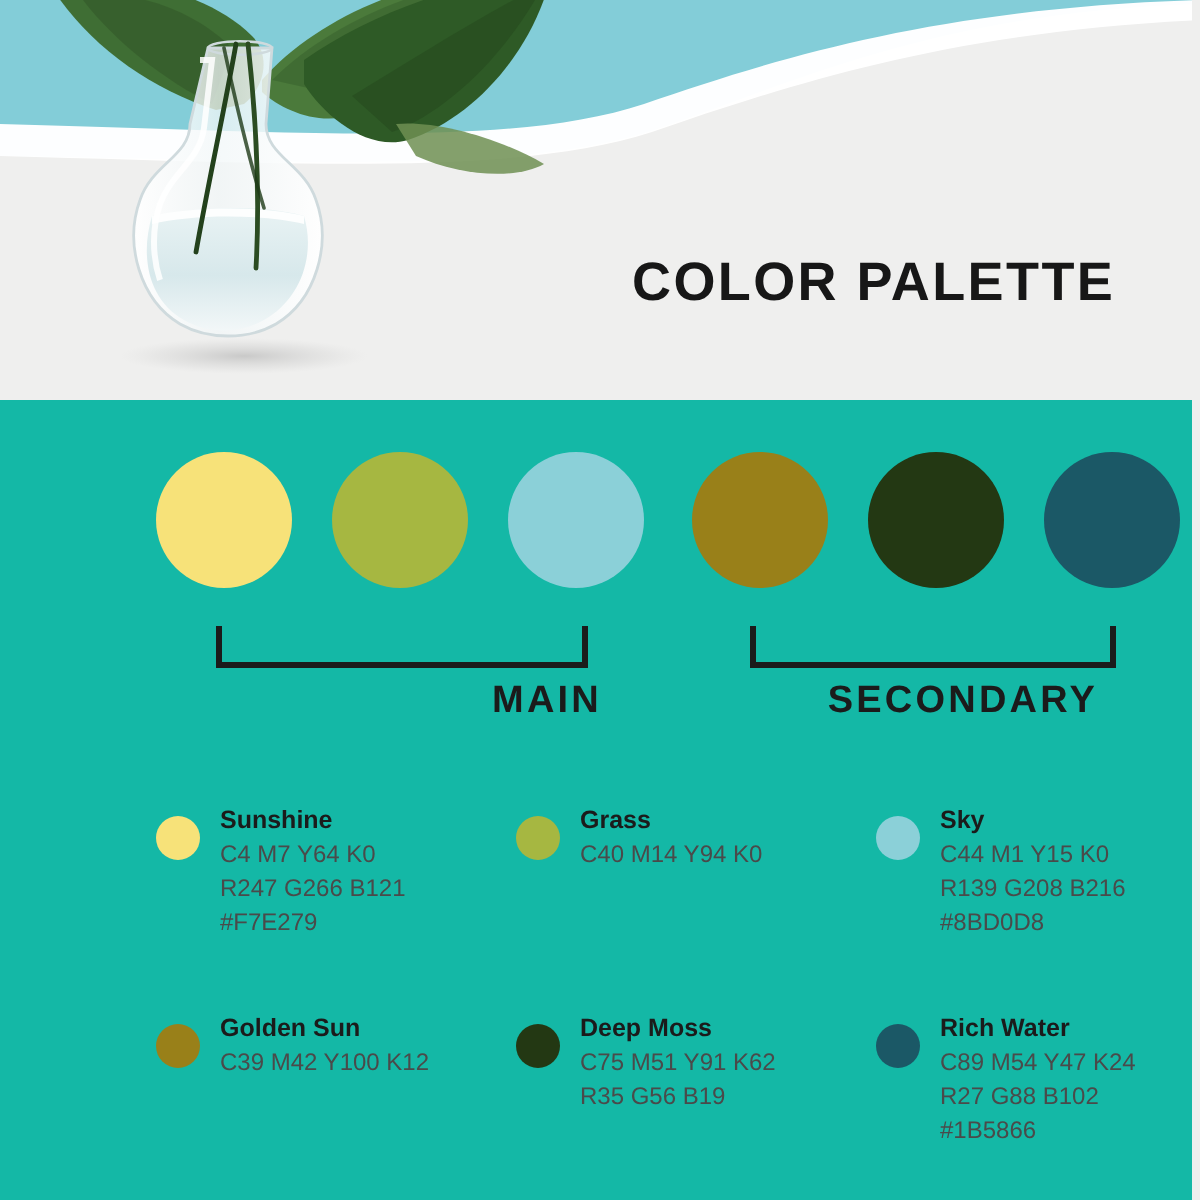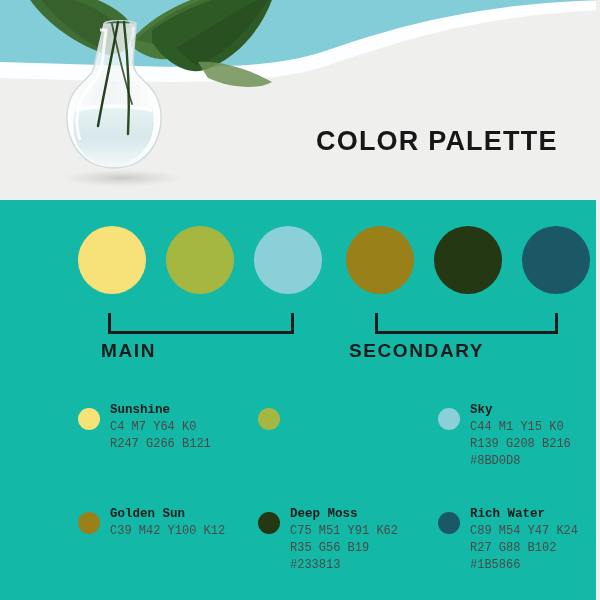--- a/index.html
+++ b/index.html
@@ -88,21 +88,21 @@
   }
   .bracket .tick.left { left: 0; }
   .bracket .tick.right { right: 0; }
 
   .group-label {
     position: absolute;
     font-size: 19px;
     font-weight: bold;
     letter-spacing: 1.6px;
     color: #1b1b1b;
-    text-align: left;
+    text-align: right;
     white-space: nowrap;
   }
 
   
   .details {
     position: absolute;
     left: 0;
     top: 402px;
     width: 600px;
   }
@@ -116,21 +116,20 @@
     top: 6px;
     width: 22px;
     height: 22px;
     border-radius: 50%;
   }
   .entry-text {
     position: absolute;
     left: 32px;
     top: 0;
     width: 150px;
-    font-family: Liberation Mono, monospace;
   }
   .entry-name {
     font-size: 12.5px;
     font-weight: bold;
     color: #1b1b1b;
     line-height: 17px;
     white-space: nowrap;
   }
   .entry-line {
     font-size: 12px;
@@ -239,25 +238,28 @@
       <div class="group-label" style="top: 340px; left: 349px; width: 200px;">SECONDARY</div>
     </div>
 
   <div class="details">
       <div class="entry" style="left: 78px; top: 0px;">
         <div class="entry-dot" style="background: rgb(247, 226, 121);"></div>
         <div class="entry-text">
           <div class="entry-name">Sunshine</div>
           <div class="entry-line">C4 M7 Y64 K0</div>
           <div class="entry-line">R247 G266 B121</div>
+          <div class="entry-line">#F7E279</div>
         </div>
       </div>
       <div class="entry" style="left: 258px; top: 0px;">
         <div class="entry-dot" style="background: rgb(166, 183, 65);"></div>
         <div class="entry-text">
+          <div class="entry-name">Grass</div>
+          <div class="entry-line">C40 M14 Y94 K0</div>
         </div>
       </div>
       <div class="entry" style="left: 438px; top: 0px;">
         <div class="entry-dot" style="background: rgb(139, 208, 216);"></div>
         <div class="entry-text">
           <div class="entry-name">Sky</div>
           <div class="entry-line">C44 M1 Y15 K0</div>
           <div class="entry-line">R139 G208 B216</div>
           <div class="entry-line">#8BD0D8</div>
         </div>
@@ -268,21 +270,20 @@
           <div class="entry-name">Golden Sun</div>
           <div class="entry-line">C39 M42 Y100 K12</div>
         </div>
       </div>
       <div class="entry" style="left: 258px; top: 104px;">
         <div class="entry-dot" style="background: rgb(35, 56, 19);"></div>
         <div class="entry-text">
           <div class="entry-name">Deep Moss</div>
           <div class="entry-line">C75 M51 Y91 K62</div>
           <div class="entry-line">R35 G56 B19</div>
-          <div class="entry-line">#233813</div>
         </div>
       </div>
       <div class="entry" style="left: 438px; top: 104px;">
         <div class="entry-dot" style="background: rgb(27, 88, 102);"></div>
         <div class="entry-text">
           <div class="entry-name">Rich Water</div>
           <div class="entry-line">C89 M54 Y47 K24</div>
           <div class="entry-line">R27 G88 B102</div>
           <div class="entry-line">#1B5866</div>
         </div>

